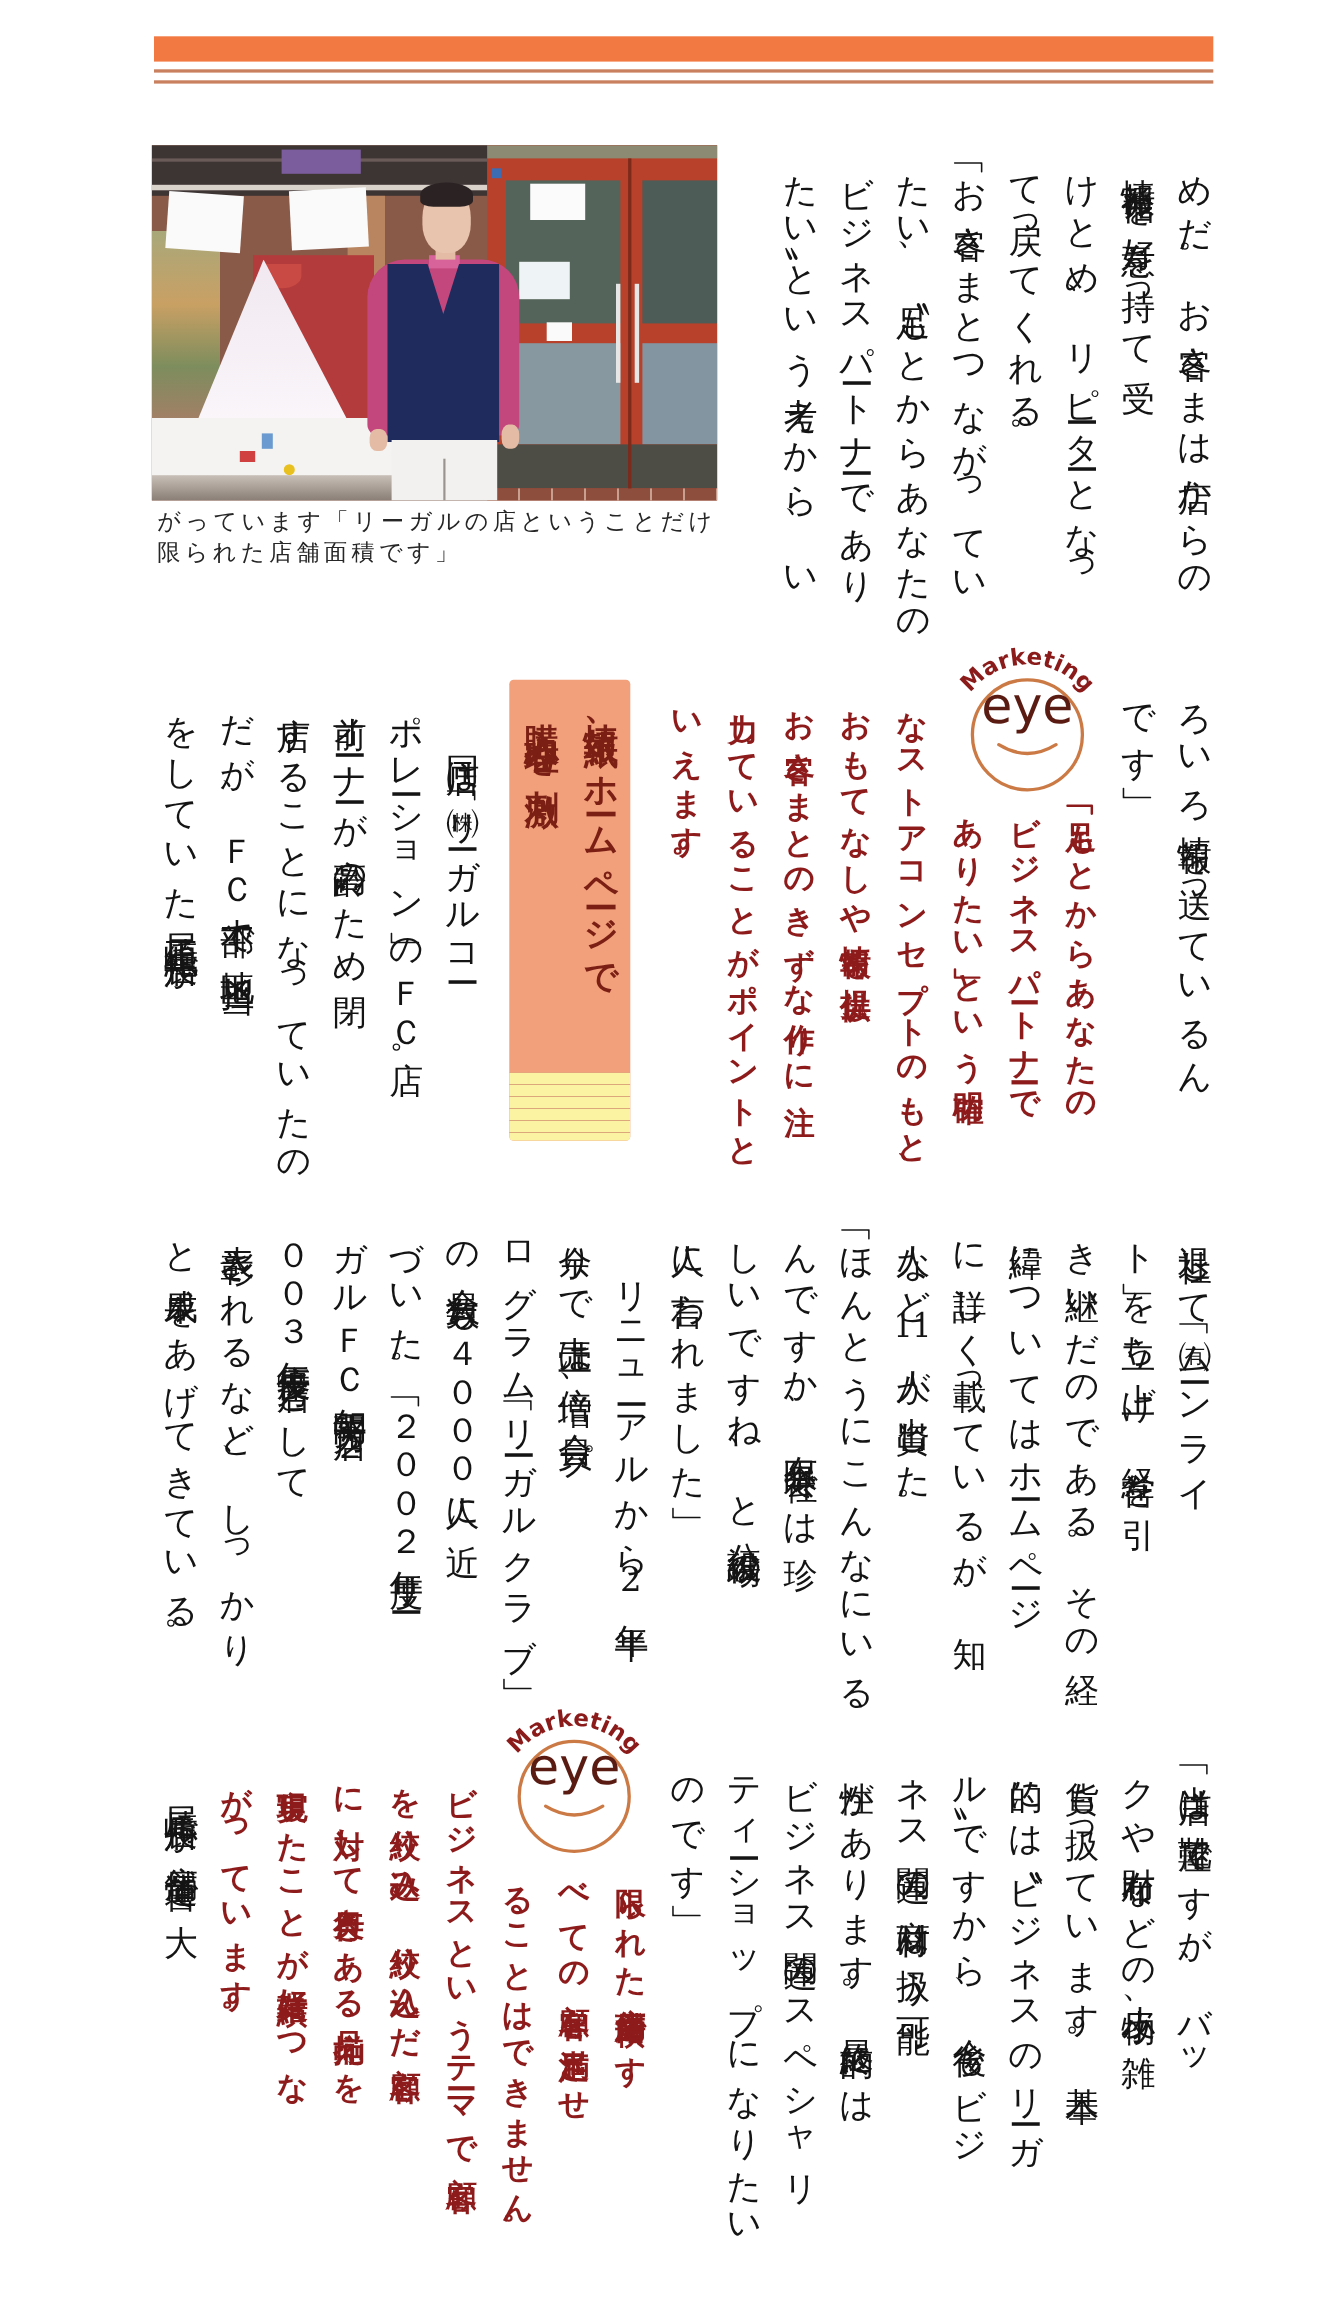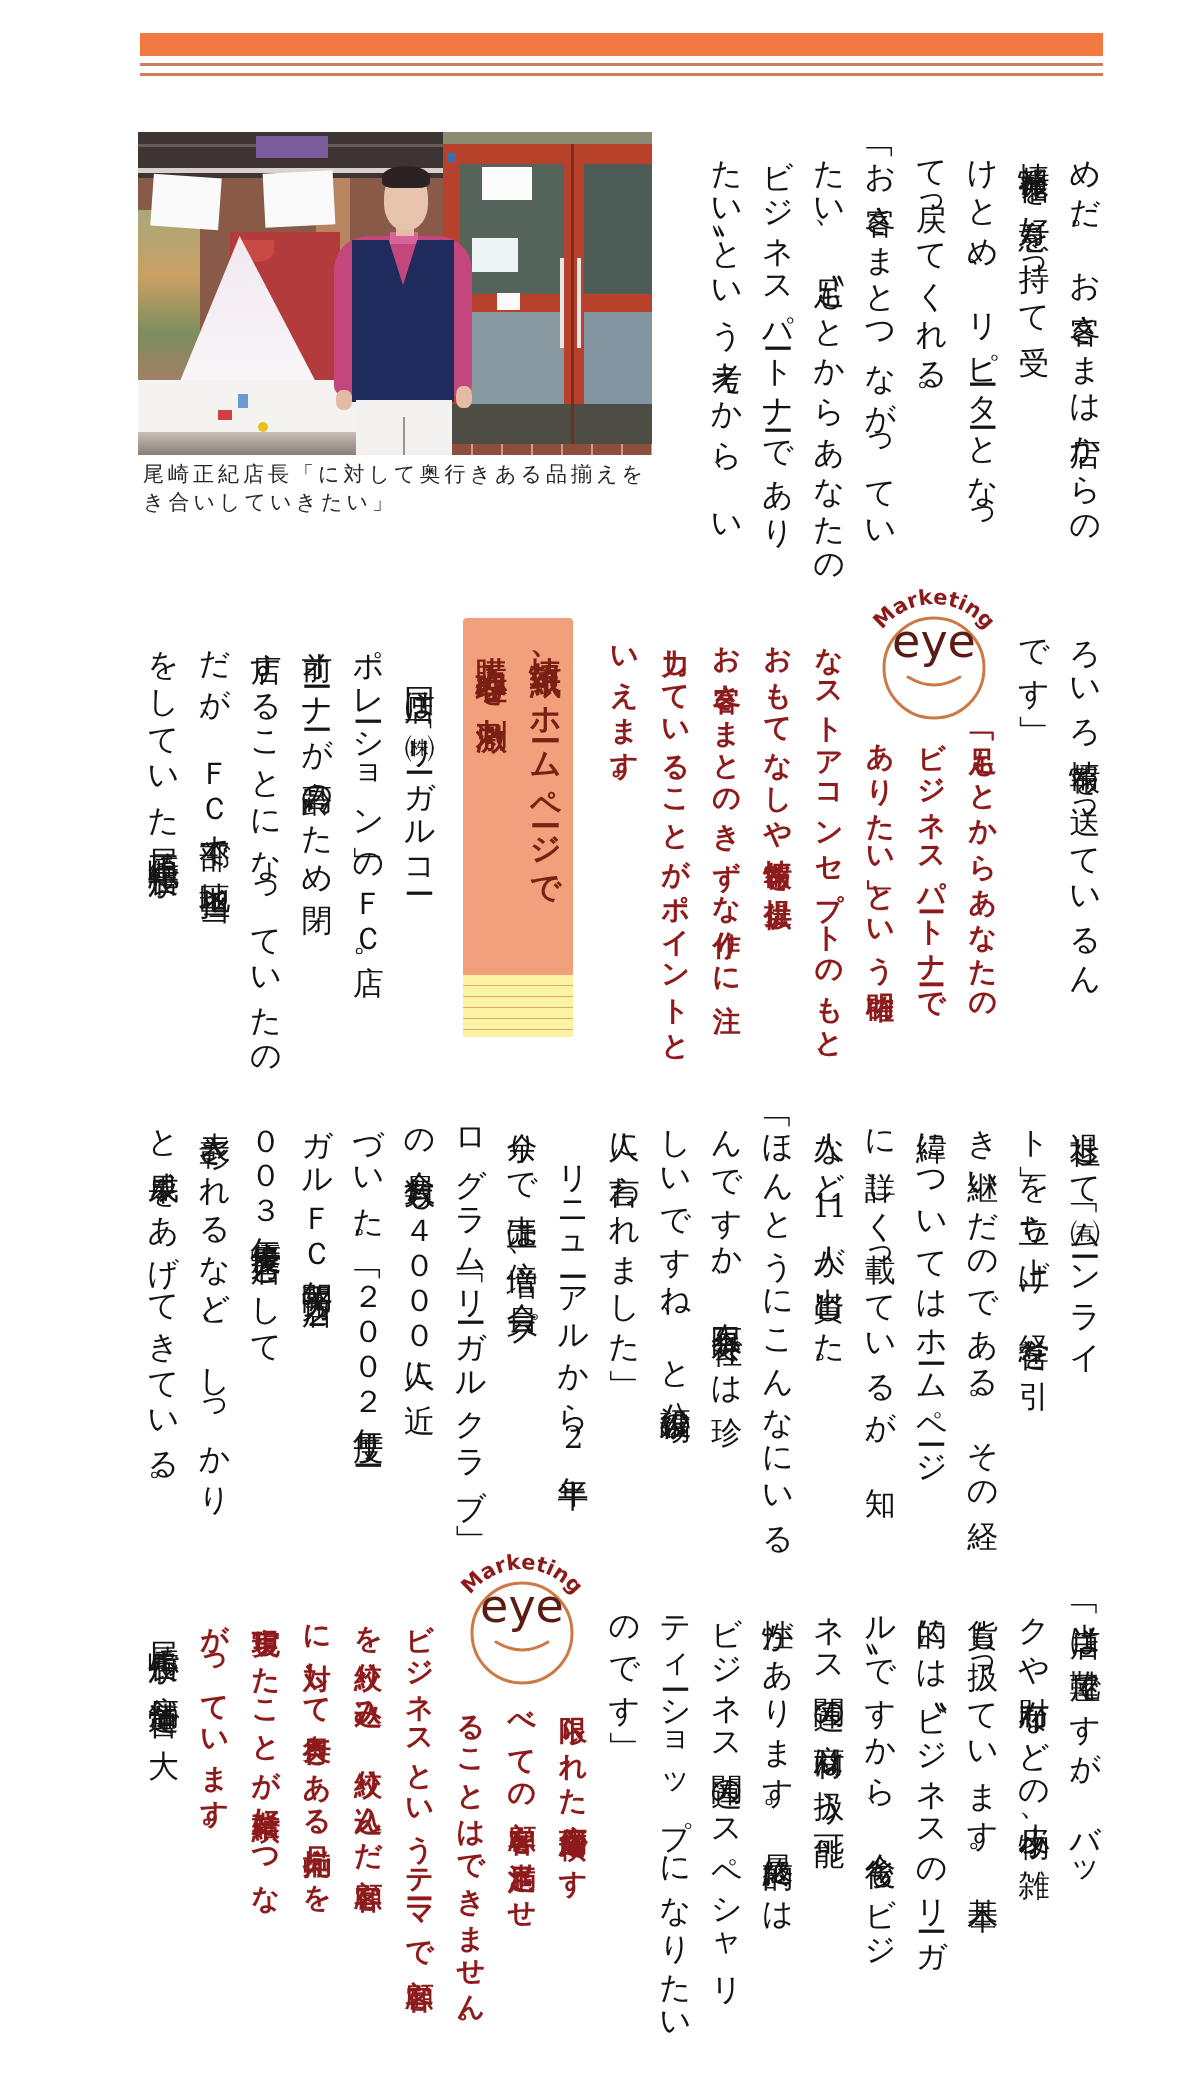--- a/index.html
+++ b/index.html
@@ -115,22 +115,22 @@
     <div class="ps" style="left:214px;top:108px;width:102px;height:162px;background:#1f2b5d;clip-path:polygon(0 0,36% 0,50% 28%,64% 0,100% 0,100% 100%,0 100%);"></div>
     <div class="ps" style="left:246px;top:38px;width:44px;height:60px;background:#e8c4ae;border-radius:46% 46% 44% 44%;"></div>
     <div class="ps" style="left:244px;top:34px;width:48px;height:22px;background:#2b2323;border-radius:50% 50% 25% 25%;"></div>
     <div class="ps" style="left:198px;top:258px;width:16px;height:20px;background:#e4bca6;border-radius:40%;"></div>
     <div class="ps" style="left:318px;top:254px;width:16px;height:22px;background:#e4bca6;border-radius:40%;"></div>
     <div class="ps" style="left:218px;top:268px;width:96px;height:55px;background:#f3f1ef;"></div>
     <div class="ps" style="left:265px;top:285px;width:2px;height:38px;background:#9a948e;"></div>
   </div>
 
   <div class="caption">
-    <div>尾崎正紀店長「に対して奥行きある品揃えを</div>
-    <div>き合いしていきたい」</div>
+    <div>がっています「リーガルの店ということだけ</div>
+    <div>限られた店舗面積です」</div>
   </div>
 
   <div class="vgroup t1">
     <div class="vcol">めだ。お客さまは店からの</div>
     <div class="vcol">情報発信を好意を持って受</div>
     <div class="vcol">けとめ、リピーターとなっ</div>
     <div class="vcol">て戻ってくれる。</div>
     <div class="vcol">「お客さまとつながってい</div>
     <div class="vcol">たい、〝足もとからあなたの</div>
     <div class="vcol">ビジネスパートナーであり</div>

